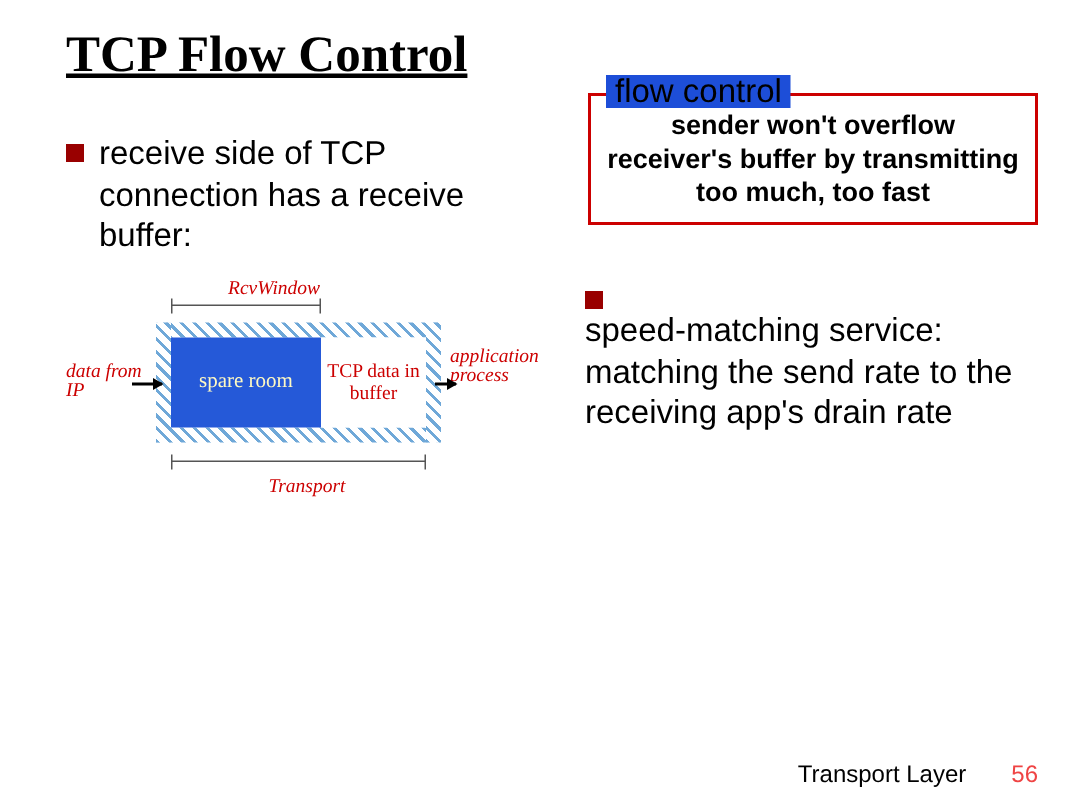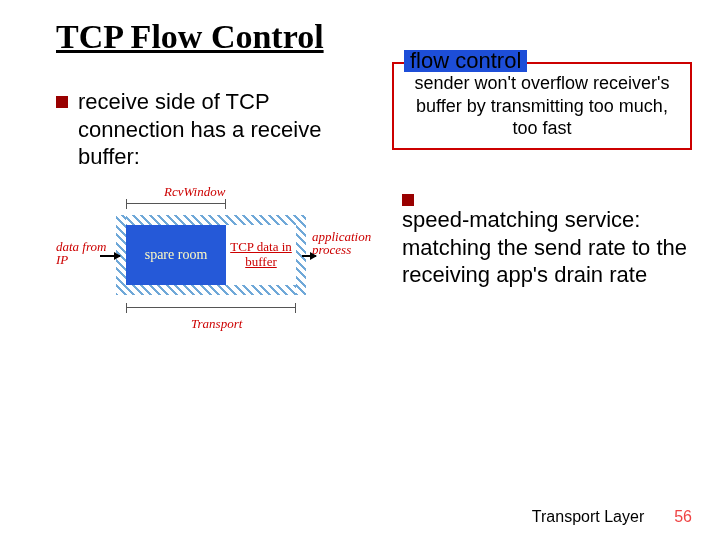--- a/index.html
+++ b/index.html
@@ -10,21 +10,21 @@
     height: 540px;
     font-family: "Comic Sans MS", "Comic Sans", cursive, sans-serif;
     background: #fff;
     color: #000;
     position: relative;
     overflow: hidden;
   }
   .slide {
     width: 720px;
     height: 540px;
-    padding: 18px 30px 18px 56px;
+    padding: 18px 30px 18px 44px;
     position: relative;
   }
   .title {
     font-family: "Times New Roman", Times, serif;
     font-size: 34px;
     font-weight: bold;
     text-decoration: underline;
     margin-bottom: 10px;
   }
   .columns {
@@ -84,21 +84,21 @@
     background: #c00;
     z-index: 1;
   }
   .fc-rule-left { left: 0; width: 14px; }
   .fc-rule-right { left: 138px; right: 0; }
   .fc-box {
     border: 2px solid #c00;
     margin-top: 10px;
     padding: 8px 10px;
     text-align: center;
-    font-weight: normal;
+    font-weight: bold;
     font-size: 18px;
     line-height: 1.25;
   }
   
   .diagram {
     position: relative;
     width: 310px;
     height: 150px;
     margin: 14px 0 22px 0;
     font-family: "Times New Roman", Times, serif;
@@ -127,21 +127,20 @@
   .tcpdata {
     position: absolute;
     top: 40px; left: 170px;
     width: 70px; height: 60px;
     background: #fff;
     color: #c00;
     display: flex; align-items: center; justify-content: flex-start;
     text-align: center;
     font-size: 13px;
     line-height: 1.1;
-    text-decoration: underline;
   }
   .lbl {
     position: absolute;
     color: #c00;
     font-size: 13px;
     line-height: 1.05;
     font-style: italic;
   }
   .lbl.ip { top: 55px; left: 0; width: 58px; }
   .lbl.app { top: 45px; left: 256px; width: 66px; }

